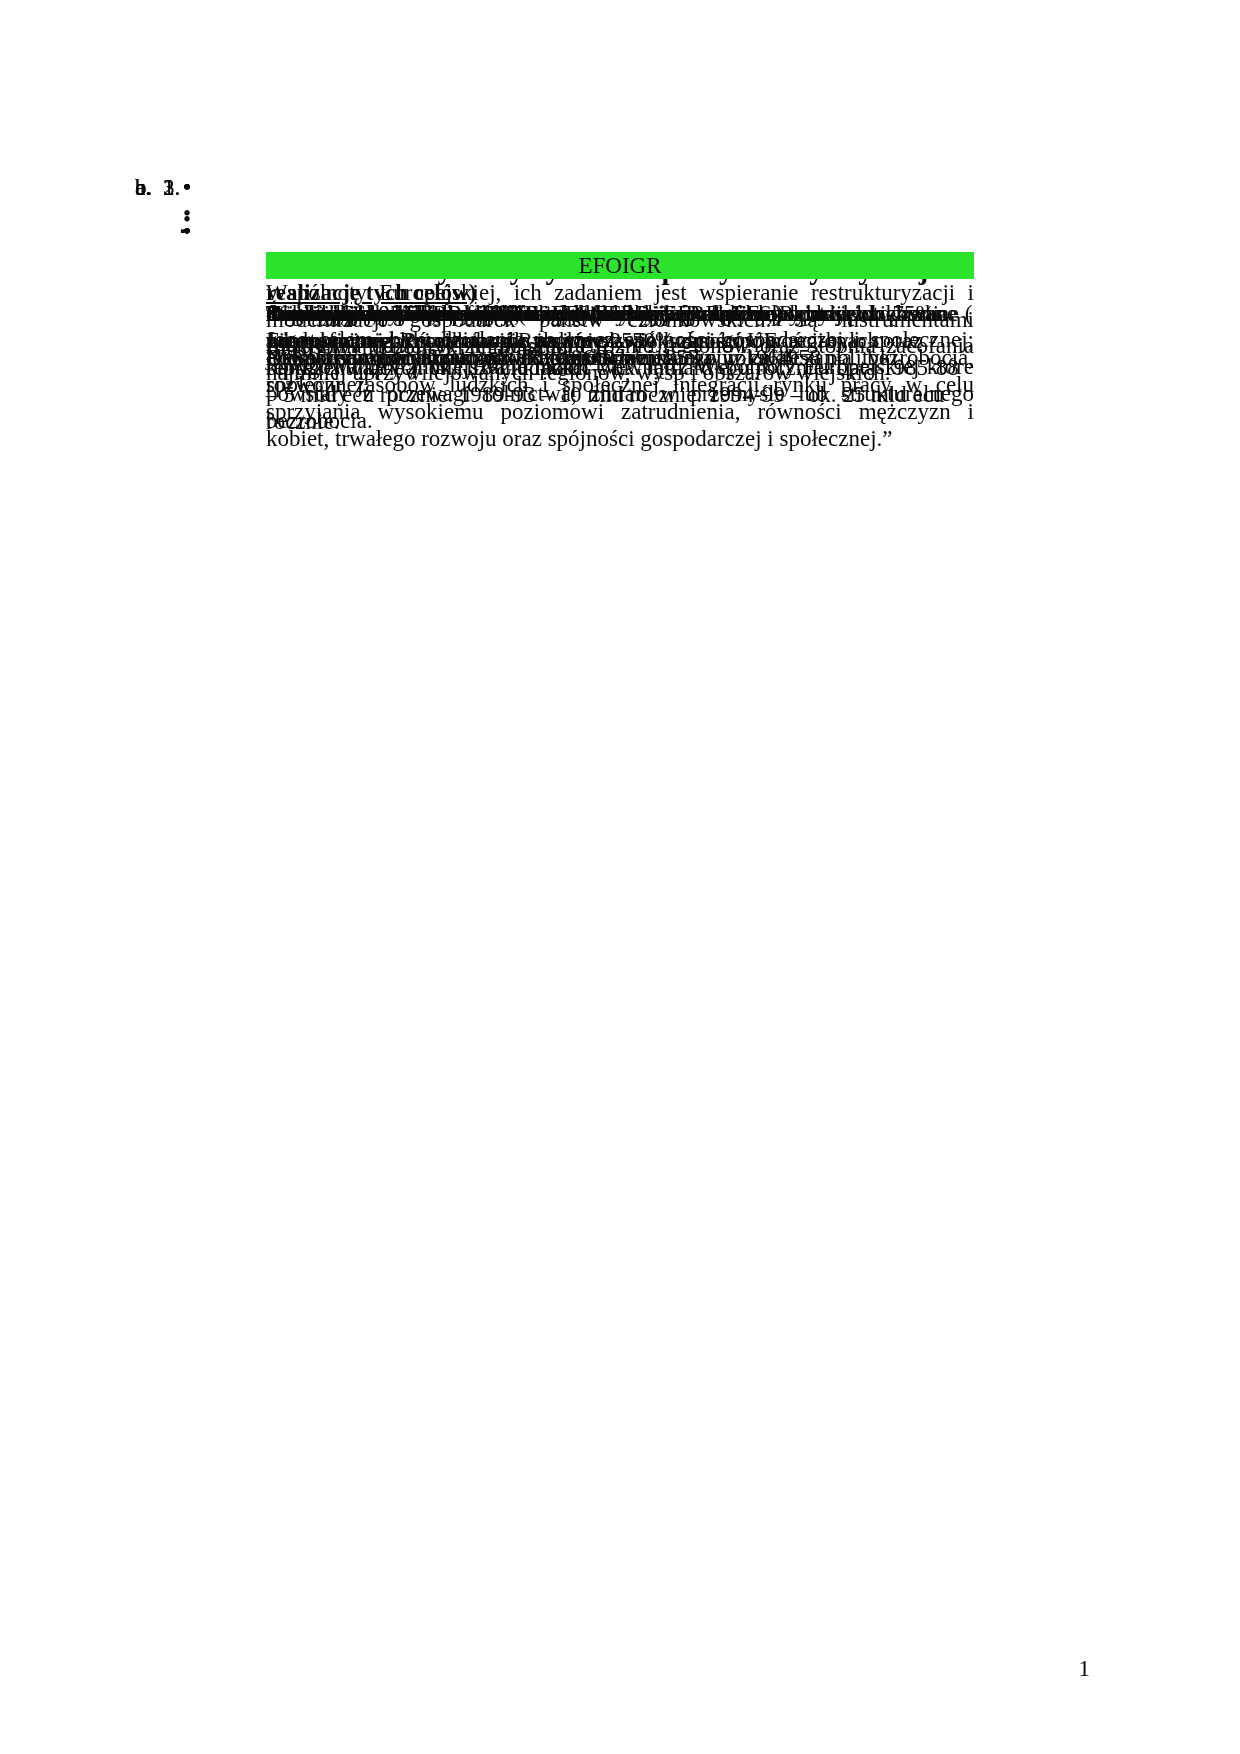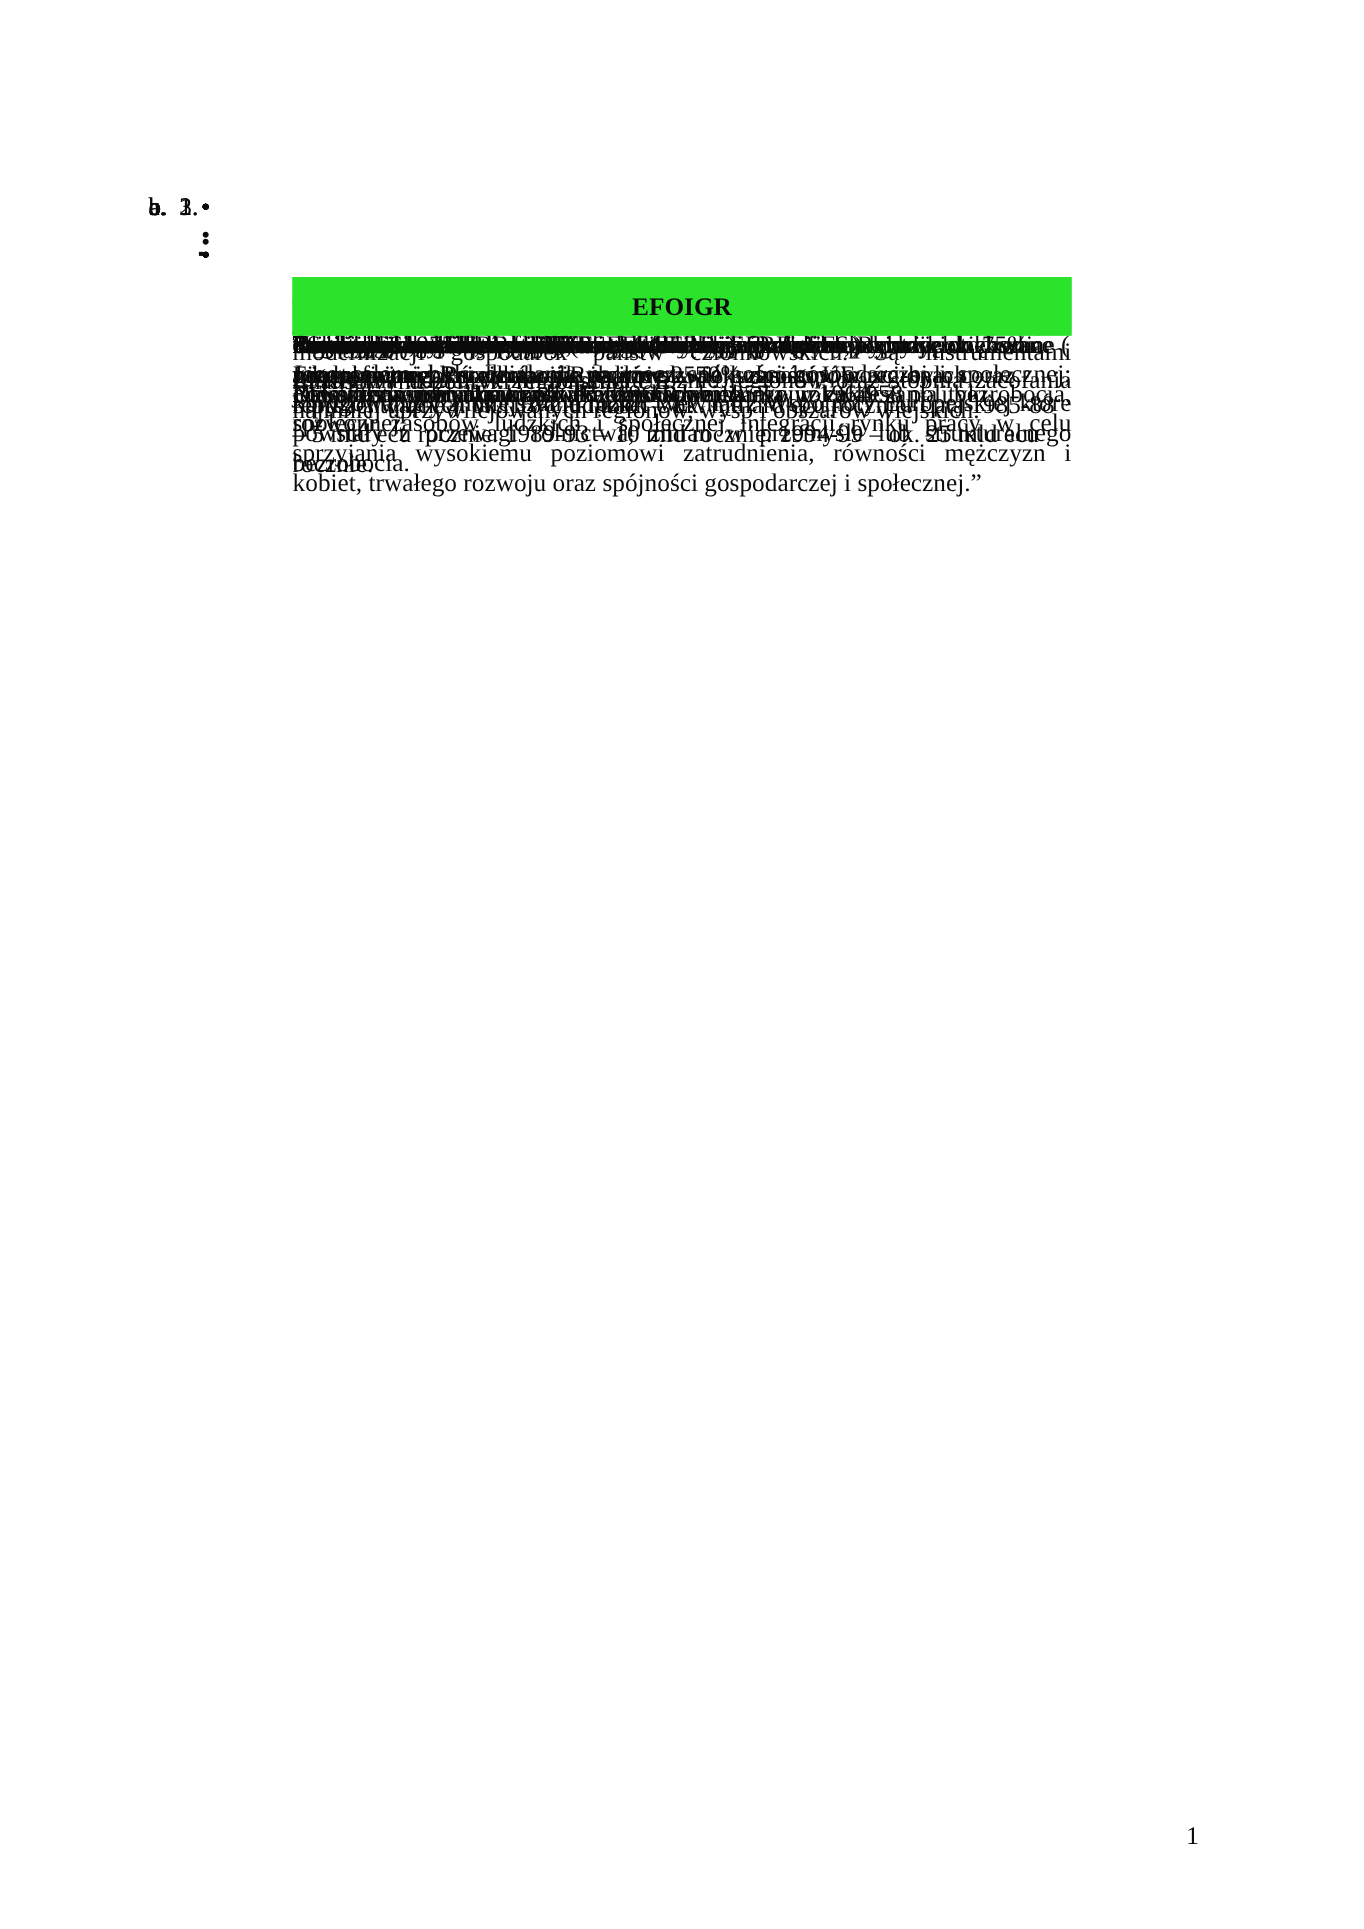--- a/index.html
+++ b/index.html
@@ -30,22 +30,22 @@
   .ind-square > .marker{left:47px;font-size:15px;}
   .ind-letter{padding-left:45px;}
   .ind-letter > .marker{left:2px;}
   .ind-number{padding-left:66px;}
   .ind-number > .marker{left:30px;}
   .hunder{margin:22px 0 10px 0;}
   .hunder .content{font-weight:bold;text-decoration:underline;}
   .hgreen{margin:18px 0 16px 0;text-align:center;}
   .hgreen .content{
     background:var(--hl,#2ce32c);
-    font-weight:bold;
-    padding:13px 4px;
+    font-weight:normal;
+    padding:0 4px;
   }
   .spacer{height:26px;}
   .b{font-weight:normal;}
   .page-number{
     position:absolute;right:150px;bottom:72px;
     font-size:23px;line-height:27px;
     font-family:"Liberation Serif","DejaVu Serif",serif;
     color:#0b0b0b;
   }
 </style>

